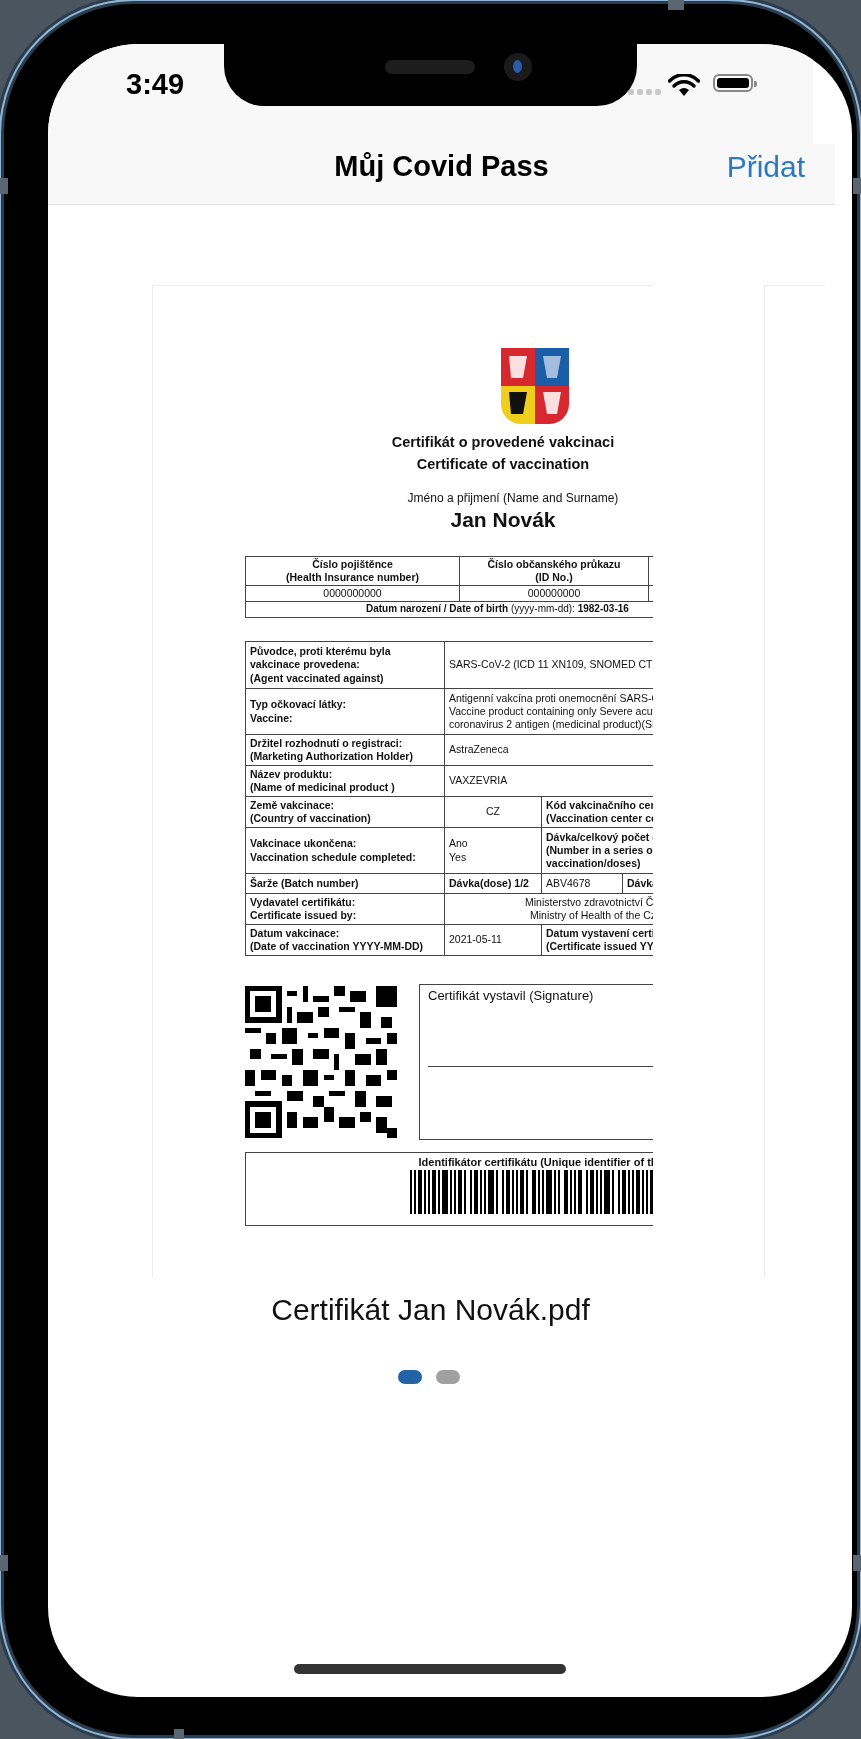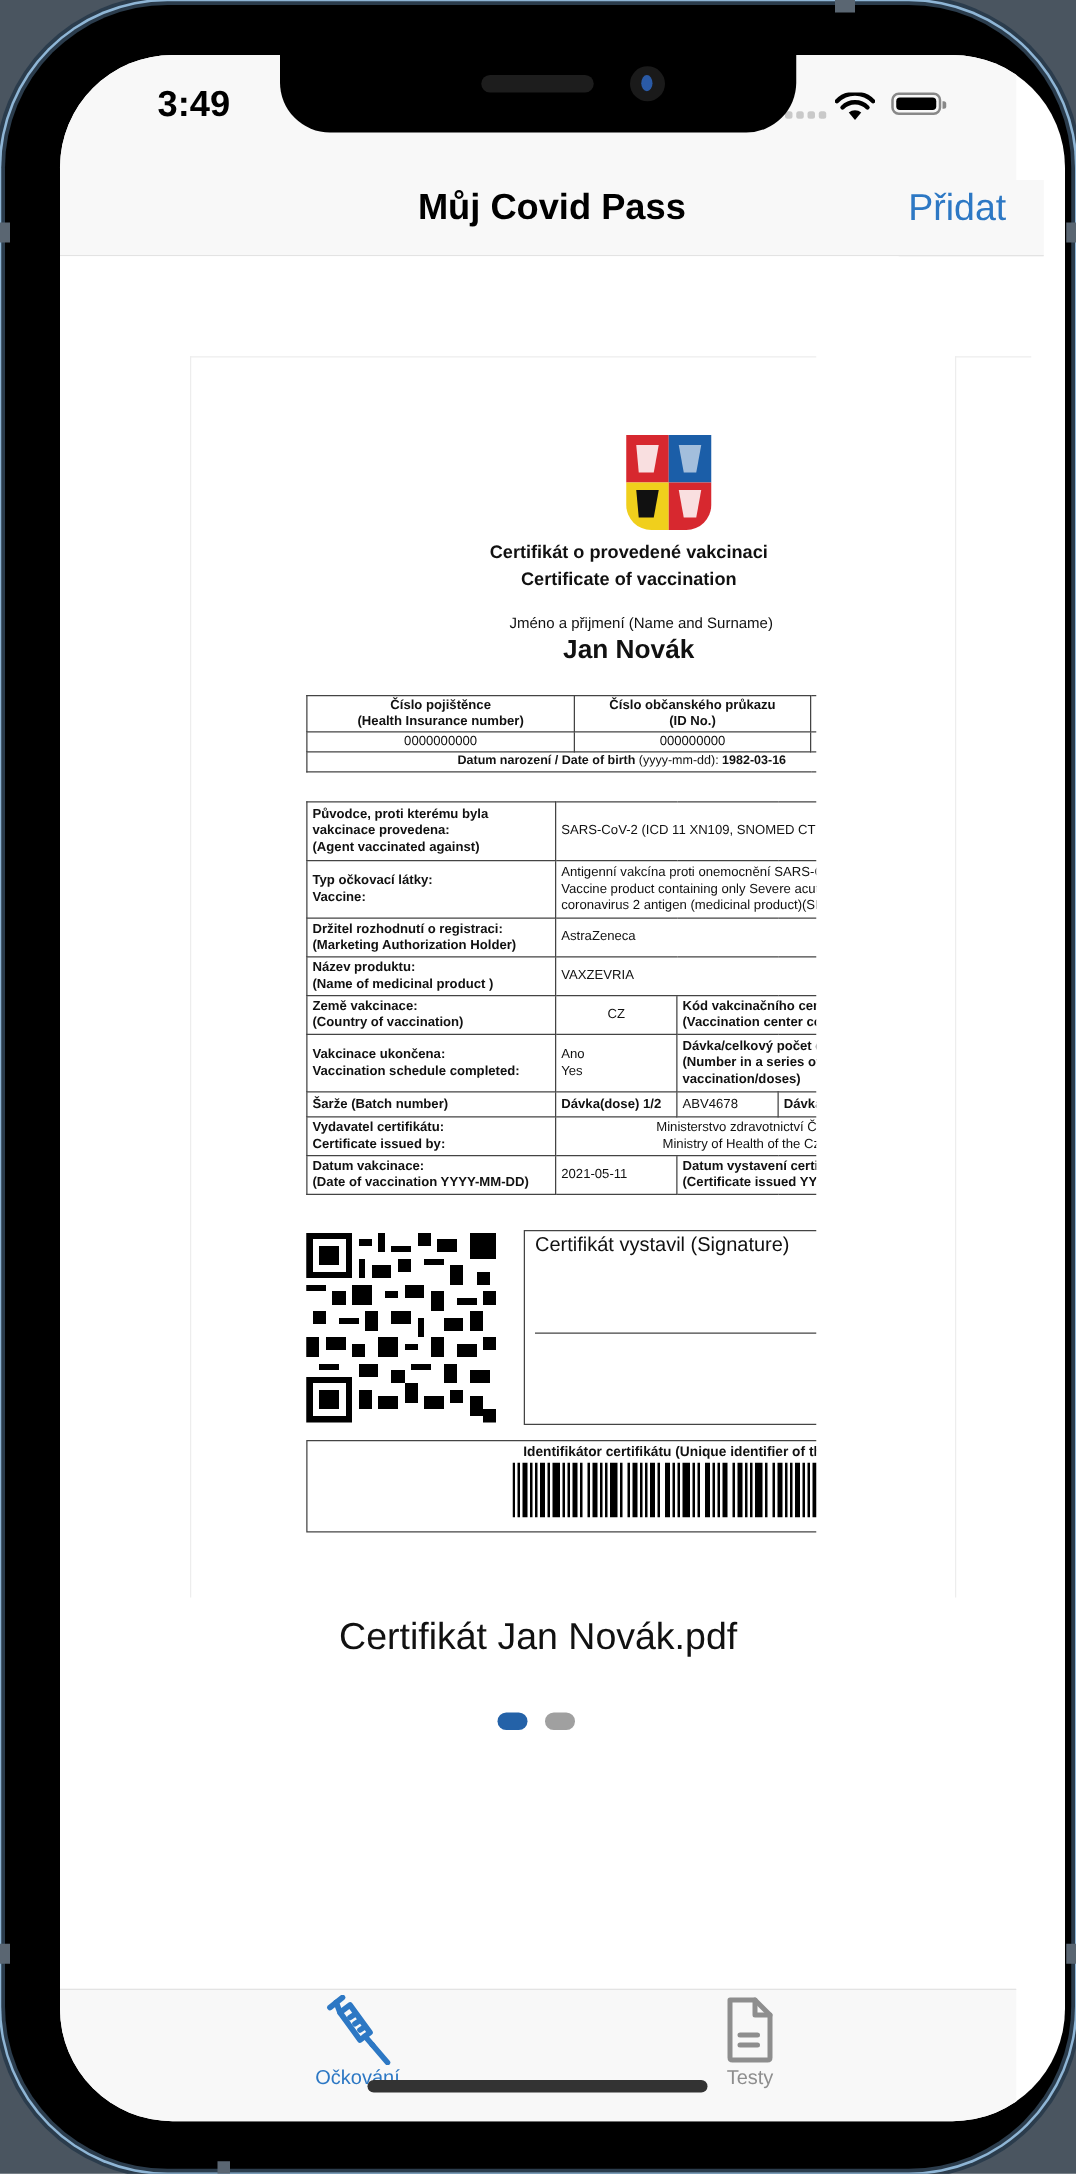--- a/index.html
+++ b/index.html
@@ -30,21 +30,21 @@
   .crest { position:absolute; left:348px; top:62px; width:68px; height:80px; }
   .crest div { position:absolute; width:34px; height:38px; }
   .doc-title { position:absolute; left:150px; width:400px; text-align:center; font-size:14.5px; font-weight:700; }
   .doc-label { position:absolute; left:160px; width:400px; text-align:center; font-size:12px; font-weight:400; }
   .doc-name { position:absolute; left:150px; width:400px; text-align:center; font-size:21px; font-weight:700; }
   table.t { position:absolute; border-collapse:collapse; font-size:10.5px; }
   table.t td { border:1px solid #444; padding:1px 4px; vertical-align:middle; line-height:1.25; }
   .b { font-weight:700; }
   .c { text-align:center; }
   .qr { position:absolute; left:92px; top:700px; width:152px; height:152px; background:#fff; }
-  .sig { position:absolute; left:266px; top:698px; width:300px; height:154px; border:1px solid #444; font-size:16px; }
+  .sig { position:absolute; left:266px; top:698px; width:300px; height:154px; border:1px solid #444; font-size:13px; }
   .sig .line { position:absolute; left:8px; right:0; top:81px; border-top:1px solid #444; }
   .ident { position:absolute; left:92px; top:866px; width:480px; height:72px; border:1px solid #444; }
   .ident-label { position:absolute; right:0; top:3px; font-size:11px; font-weight:700; white-space:nowrap; }
   .barcode { position:absolute; left:164px; top:17px; width:250px; height:44px; }
   .filename { position:absolute; left:0; width:765px; top:1088px; text-align:center; font-size:30px; color:#111; }
   .pager { position:absolute; left:350px; top:1165px; display:flex; gap:14px; }
   .dot { width:24px; height:14px; border-radius:7px; cursor:pointer; }
   .tabbar { position:absolute; left:0; top:1547px; width:765px; height:106px; background:#f8f8f8; border-top:1px solid #e3e3e3; }
   .tab { position:absolute; top:0; width:140px; height:90px; text-align:center; cursor:pointer; }
   .tab svg { display:block; margin:4px auto 0; }
@@ -302,39 +302,14 @@
     <div class="page2"></div>
 
     <div class="filename">Certifikát Jan Novák.pdf</div>
 
     <div class="pager">
       <div class="dot" style="background:#2462a8"></div>
       <div class="dot" style="background:#a0a0a0"></div>
     </div>
   </div>
 
-  <div class="tabbar">
-    <div class="tab" style="left:168px">
-      <svg width="56" height="56" viewBox="0 0 56 56">
-        <g fill="none" stroke="#2d78c4" stroke-width="4.5" stroke-linecap="round" stroke-linejoin="round">
-          <path d="M6 10 L16 2"></path>
-          <path d="M11 6 L14 14"></path>
-          <path d="M14 14 L22 8 L38 30 L30 36 Z"></path>
-          <path d="M22 18 L25 16 M26 23 L29 21 M30 28 L33 26"></path>
-          <path d="M34 33 L40 40"></path>
-          <path d="M40 40 L52 54"></path>
-        </g>
-      </svg>
-      <span style="color:#2d78c4">Očkování</span>
-    </div>
-    <div class="tab" style="left:482px">
-      <svg width="56" height="56" viewBox="0 0 56 56">
-        <g fill="none" stroke="#8e8e8e" stroke-width="4" stroke-linejoin="round" stroke-linecap="round">
-          <path d="M12 4 L32 4 L44 16 L44 50 Q44 52 42 52 L14 52 Q12 52 12 50 Z"></path>
-          <path d="M32 4 L32 16 L44 16"></path>
-          <path d="M20 32 L34 32 M20 40 L34 40"></path>
-        </g>
-      </svg>
-      <span style="color:#8e8e8e">Testy</span>
-    </div>
-  </div>
   <div class="home-ind"></div>
 </div>
 
 </body></html>

